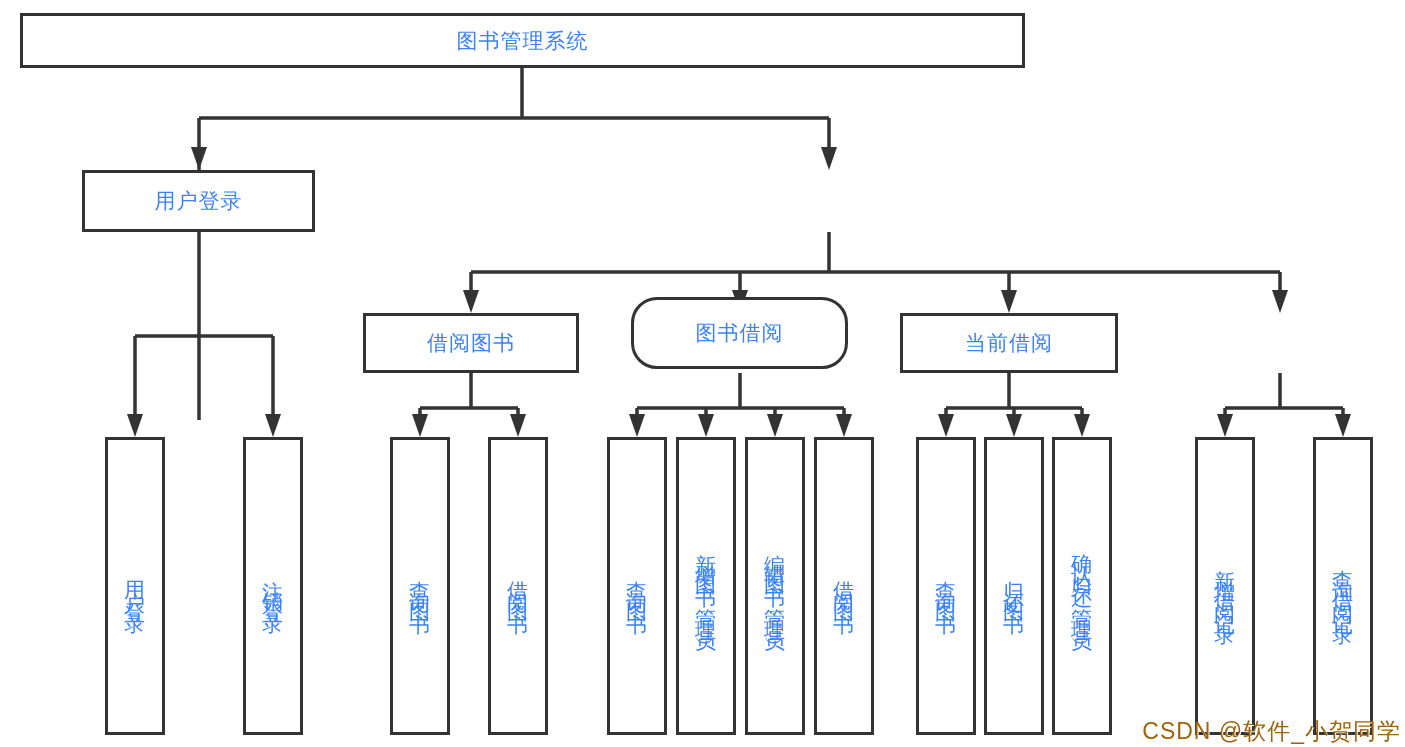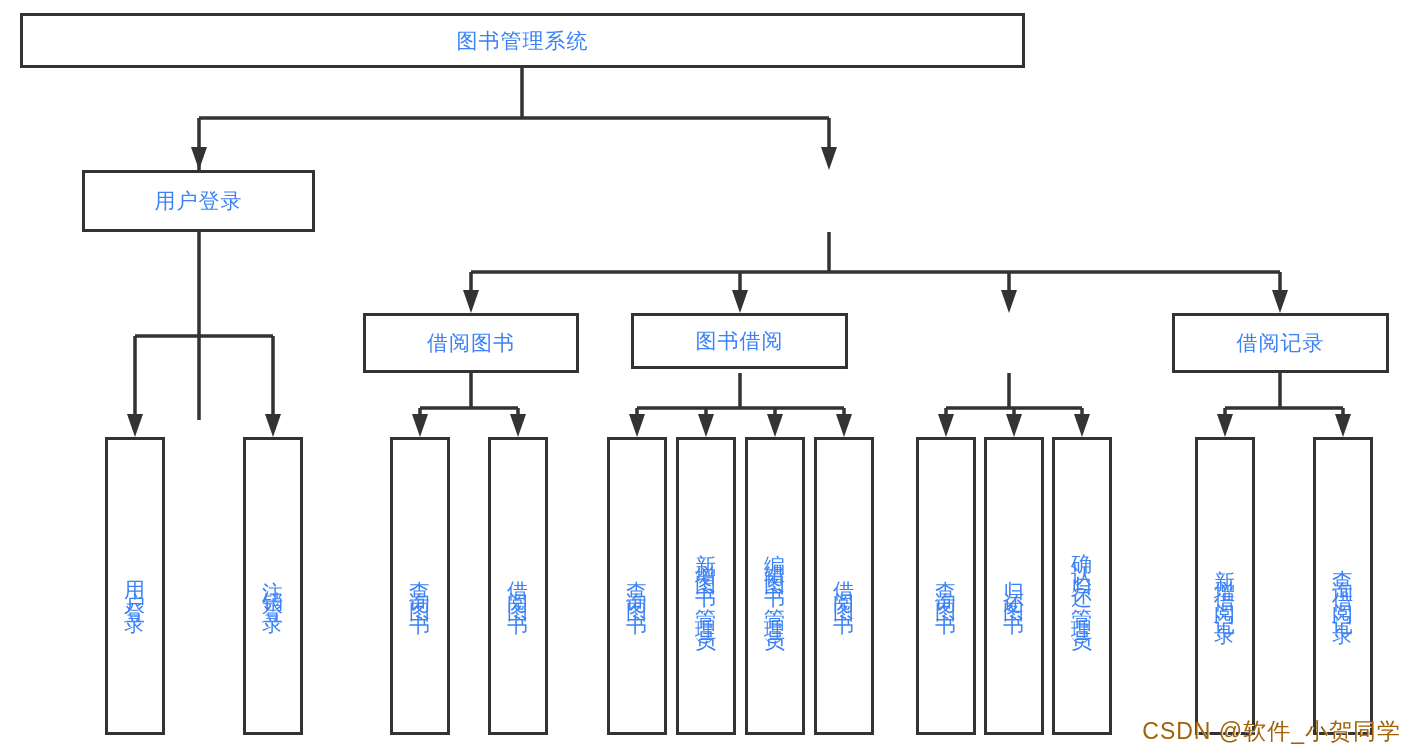--- a/index.html
+++ b/index.html
@@ -28,21 +28,21 @@
     justify-content: center;
     font-size: 21px;
     color: #3b82f6;
     z-index: 2;
     letter-spacing: 1px;
   }
   .root  { left: 20px;  top: 13px;  width: 1005px; height: 55px; }
   .l2-0  { left: 82px;  top: 170px; width: 233px;  height: 62px; }
   .l2-1  { left: 712px; top: 170px; width: 235px;  height: 62px; }
   .l3-0  { left: 363px;  top: 313px; width: 216px; height: 60px; }
-  .l3-1  { left: 631px;  top: 313px; width: 217px; height: 56px; }
+  .l3-1  { left: 631px;  top: 297px; width: 217px; height: 72px; border-radius: 26px; }
   .l3-2  { left: 900px;  top: 313px; width: 218px; height: 60px; }
   .l3-3  { left: 1172px; top: 313px; width: 217px; height: 60px; }
   .leaf {
     top: 437px;
     width: 60px;
     height: 298px;
     writing-mode: vertical-rl;
     text-orientation: mixed;
     letter-spacing: 11px;
     font-size: 21px;
@@ -94,21 +94,21 @@
       M946 437 l-8 -23 h16 z  M1014 437 l-8 -23 h16 z  M1082 437 l-8 -23 h16 z
       M1225 437 l-8 -23 h16 z M1343 437 l-8 -23 h16 z"></path>
   </svg>
 
   <div class="box root">图书管理系统</div>
 
   <div class="box l2-0">用户登录</div>
 
   <div class="box l3-0">借阅图书</div>
   <div class="box l3-1">图书借阅</div>
-  <div class="box l3-3">借阅记录</div>
+  <div class="box l3-2">当前借阅</div>
 
   <div class="box leaf g1-0">用户登录</div>
   <div class="box leaf g1-1">注销登录</div>
 
   <div class="box leaf g2-0">查询图书</div>
   <div class="box leaf g2-1">借阅图书</div>
 
   <div class="box leaf g3-0">查询图书</div>
   <div class="box leaf g3-1">新增图书（管理员）</div>
   <div class="box leaf g3-2">编辑图书（管理员）</div>

